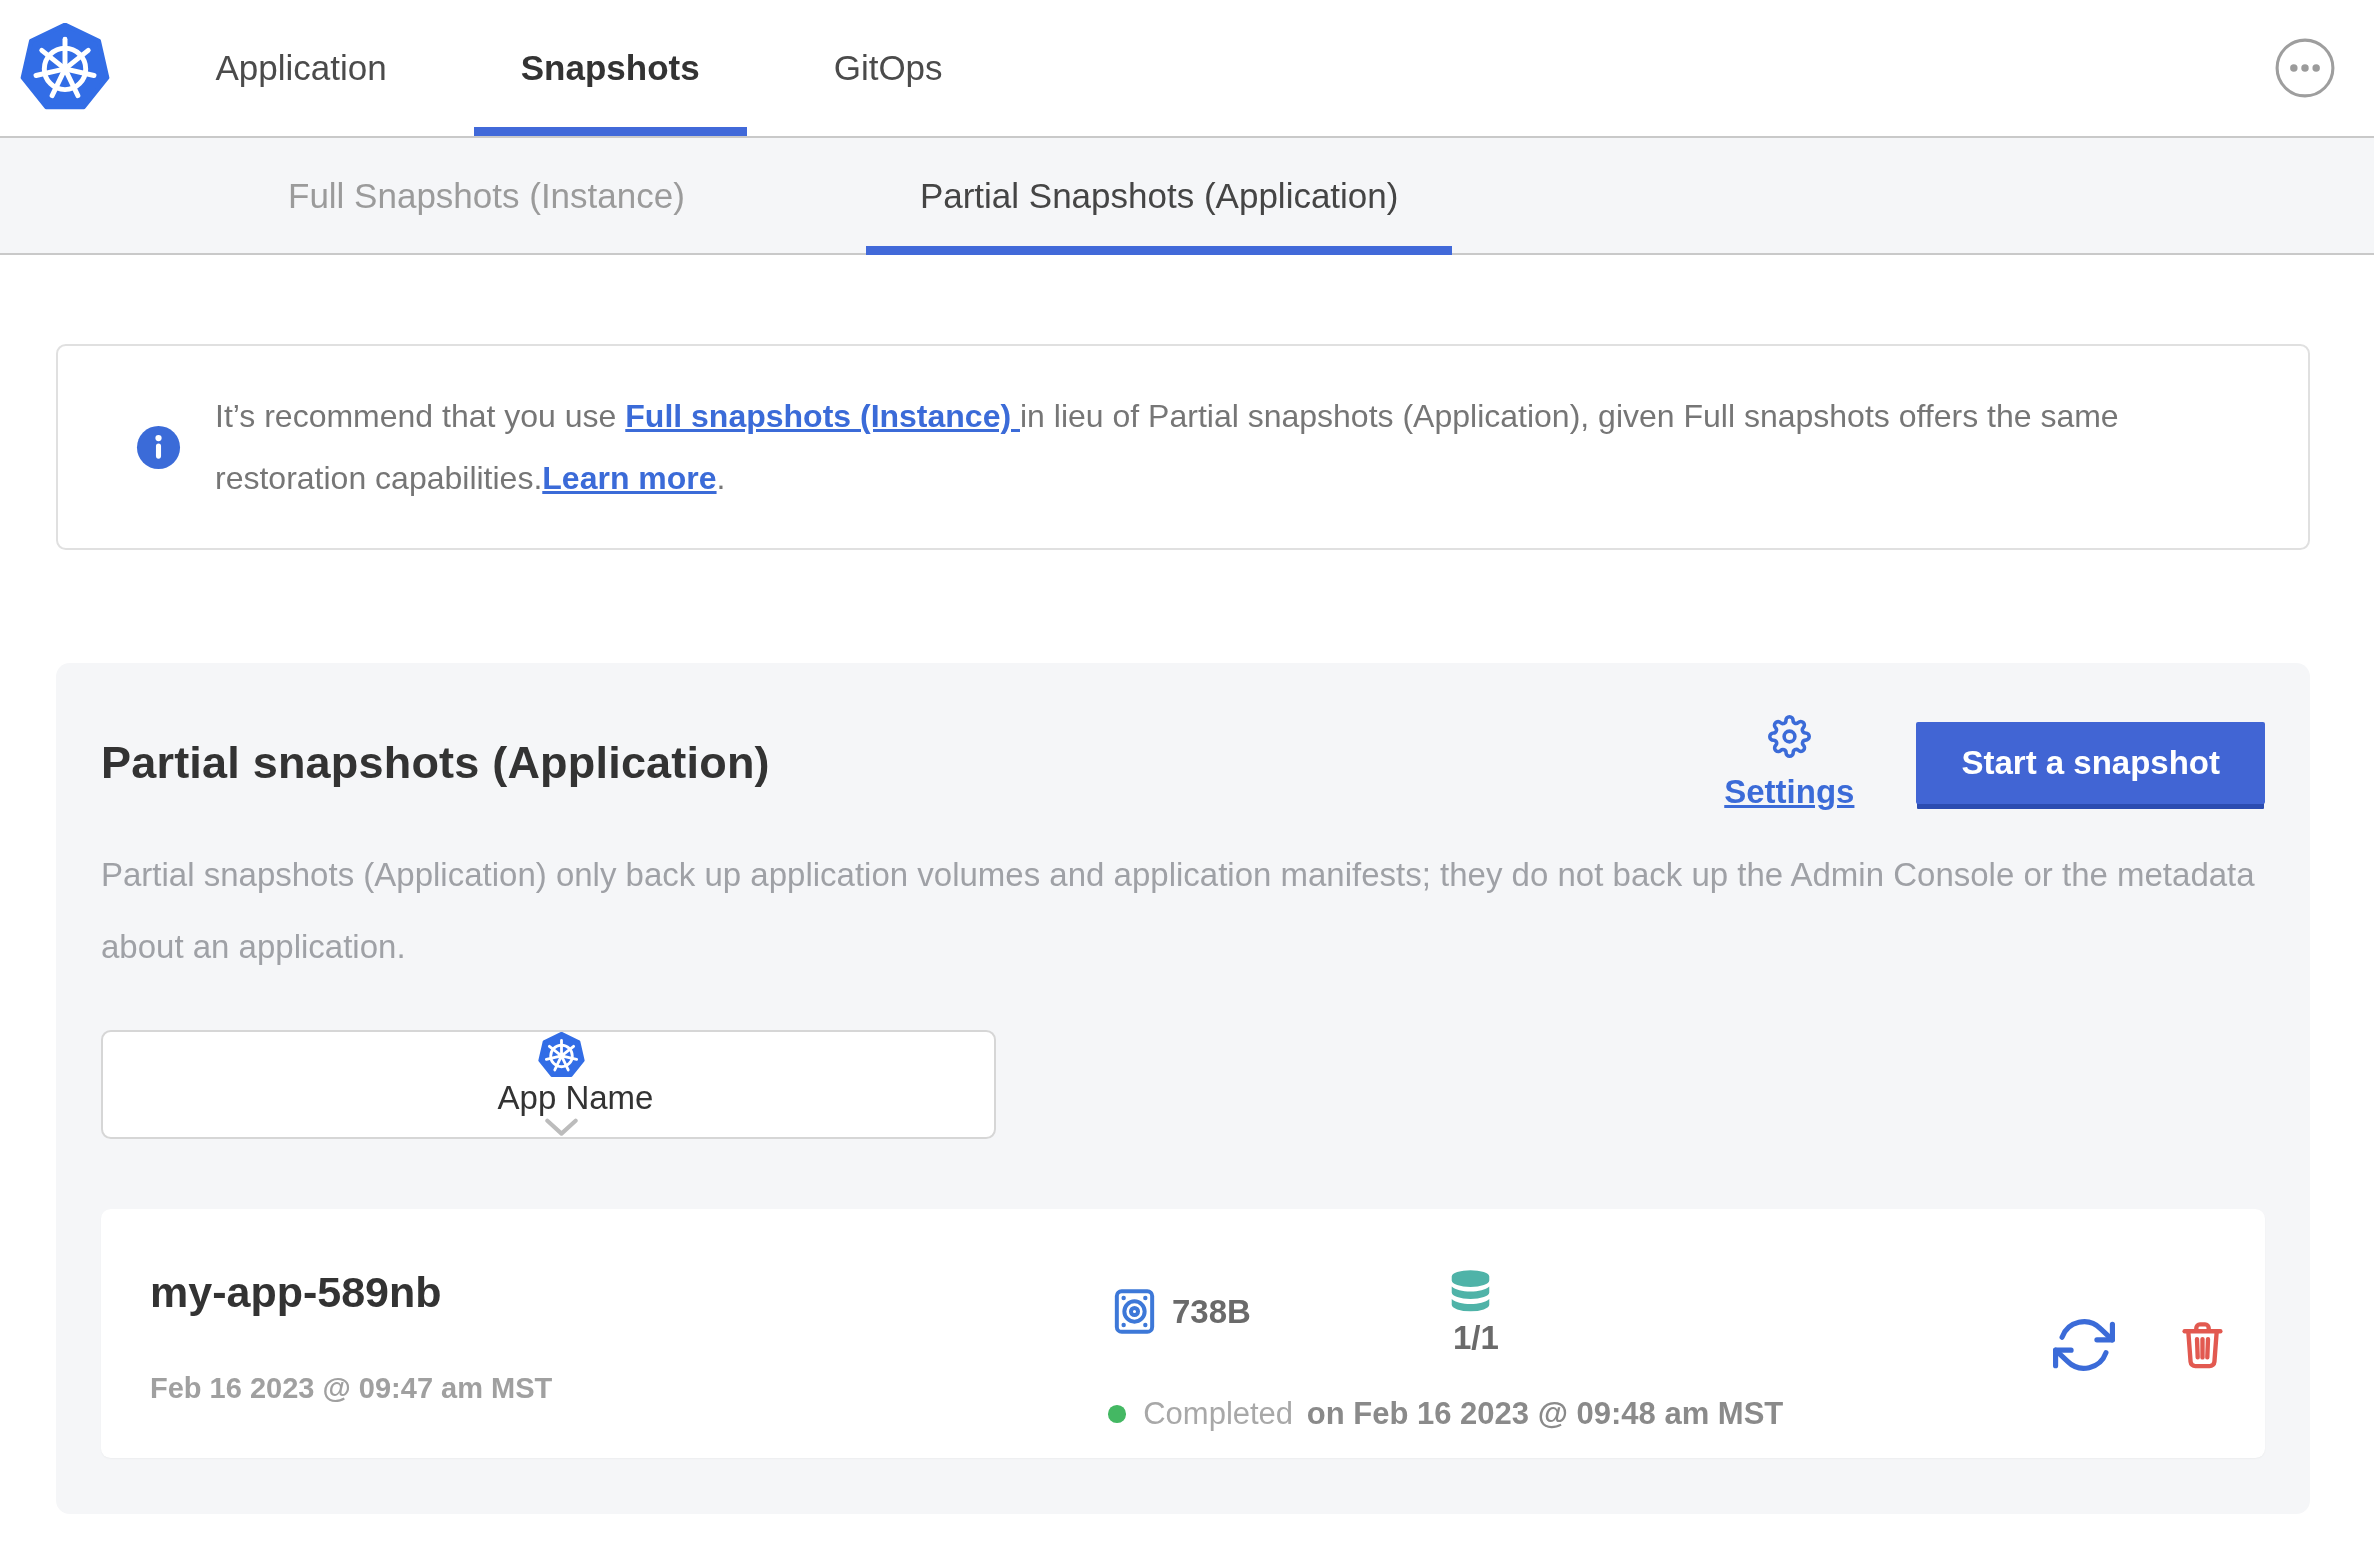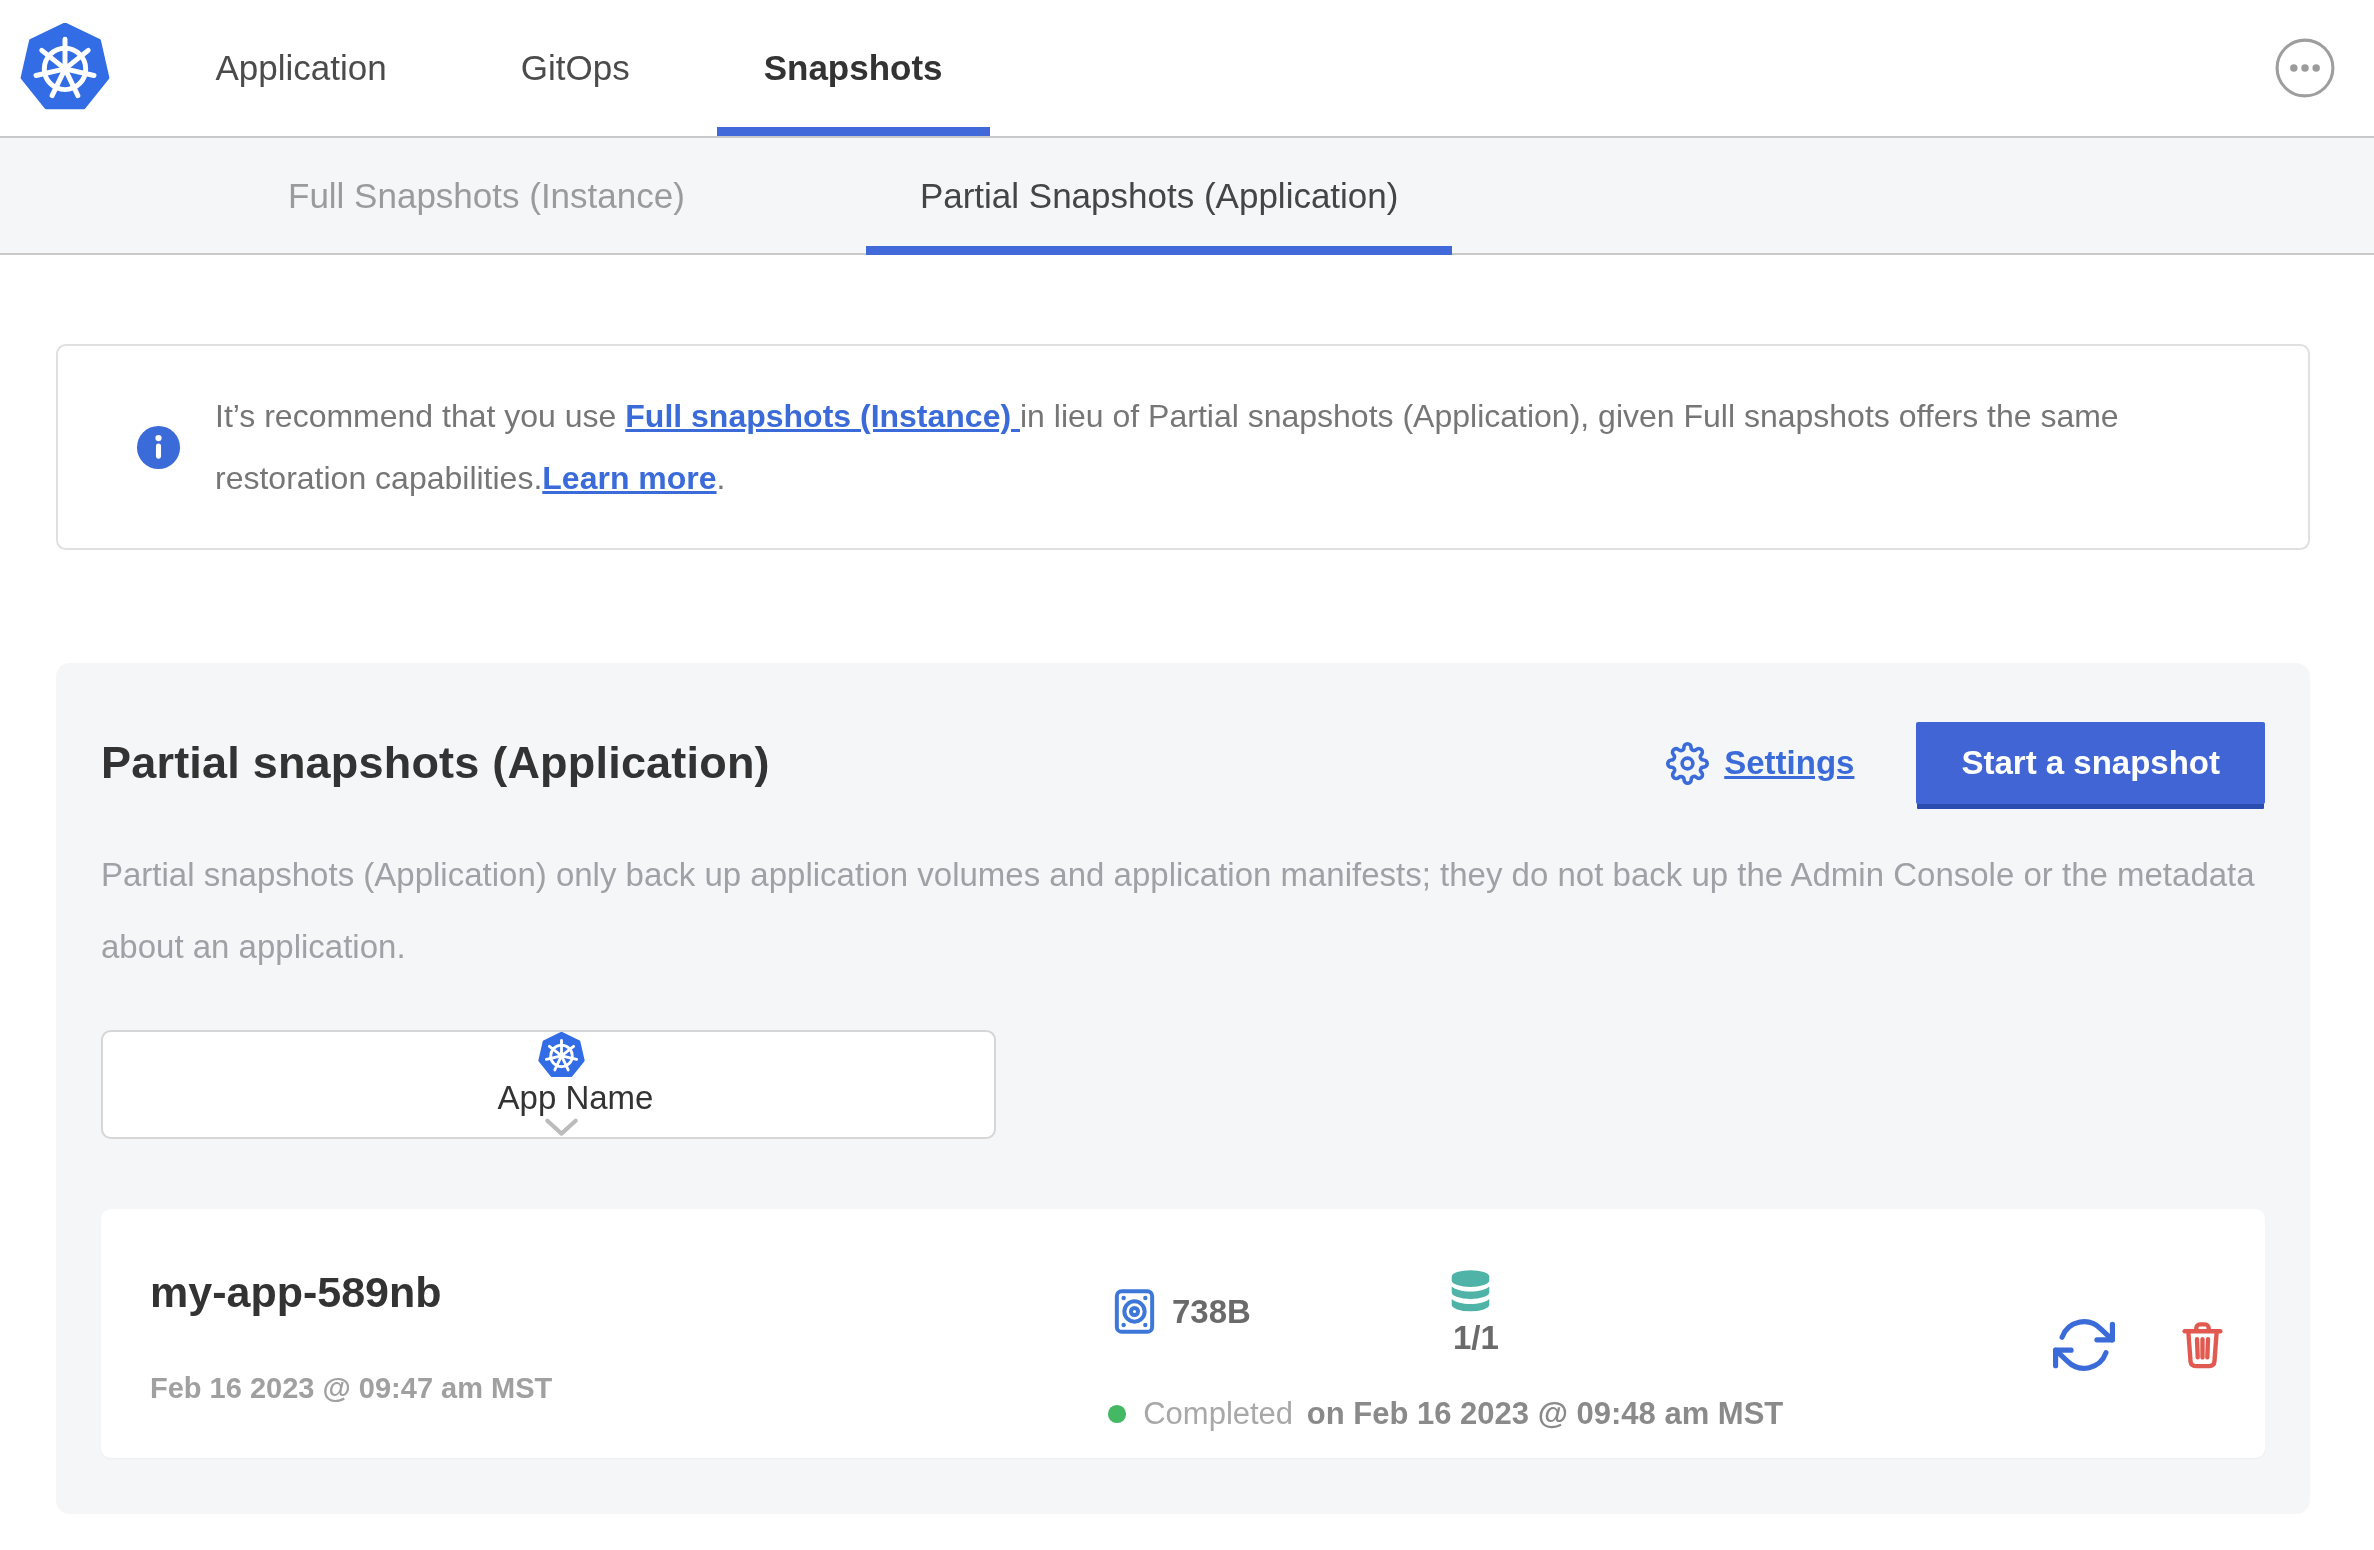--- a/index.html
+++ b/index.html
@@ -32,21 +32,21 @@
   .banner { margin: 89px 65px 0 56px; width: 2254px; border: 2px solid #e0e0e0; border-radius: 9.8px; background: #fff; padding: 39px 59px 39px 77px; display: flex; align-items: flex-start; }
   .banner .info-ic { width: 47px; height: 47px; flex: 0 0 auto; margin-top: 39px; margin-right: 33px; }
   .banner-text { font-size: 32px; line-height: 62px; color: #767676; max-width: 2029px; }
   .banner-text a { color: #3b6bd8; font-weight: 700; text-decoration: underline; cursor: pointer; }
 
   
   .panel { margin: 113px 65px 0 56px; width: 2254px; height: 851px; background: #f5f6f8; border-radius: 13.7px; padding: 59px 45px 0 45px; }
   .panel-head { display: flex; align-items: center; height: 82px; }
   .panel-title { font-size: 45px; font-weight: 700; color: #333; letter-spacing: 0.2px; }
   .head-right { margin-left: auto; display: flex; align-items: center; }
-  .settings-link { display: flex; align-items: center; gap: 15.6px; color: #3b6bd8; font-size: 33px; font-weight: 700; cursor: pointer; }
+  .settings-link { display: flex; align-items: center; gap: 15.6px; color: #3b6bd8; font-size: 33px; font-weight: 700; cursor: pointer; flex-direction: column; }
   .settings-link .label { text-decoration: underline; }
   .settings-link svg { width: 43px; height: 43px; }
   .start-btn { margin-left: 62px; height: 82px; padding: 0 45px; background: #4165d4; color: #fff; font-size: 33px; font-weight: 700; border: none; border-radius: 2px; box-shadow: 0 5.9px 0 -1px #2b4cb1; cursor: pointer; font-family: inherit; }
 
   .panel-desc { margin-top: 35px; font-size: 33px; line-height: 72px; color: #9fa1a6; max-width: 2175px; }
 
   
   .app-select { margin-top: 47px; width: 895px; height: 109px; background: #fff; border: 2px solid #d6d6d6; border-radius: 9.8px; display: flex; align-items: center; padding-left: 25px; cursor: pointer; flex-direction: column; }
   .app-select .k8s-sm { width: 47px; height: 47px; flex: 0 0 auto; }
   .app-select .app-label { margin-left: 29px; font-size: 33px; font-weight: 500; color: #333; }
@@ -88,22 +88,22 @@
       <line x1="50" y1="51" x2="64.3" y2="80.7"></line>
       <line x1="50" y1="51" x2="82.2" y2="58.3"></line>
       <line x1="50" y1="51" x2="75.8" y2="30.4"></line>
     </g>
     <circle cx="50" cy="51" r="23" fill="none" stroke="#ffffff" stroke-width="5.5"></circle>
     <circle cx="50" cy="51" r="6" fill="#ffffff"></circle>
   </svg>
 
   <div class="nav">
     <div class="nav-item">Application</div>
+    <div class="nav-item active">Snapshots</div>
     <div class="nav-item">GitOps</div>
-    <div class="nav-item active">Snapshots</div>
   </div>
 
   <button class="menu-btn">
     <svg viewBox="0 0 100 100">
       <circle cx="50" cy="50" r="45" fill="#ffffff" stroke="#9e9e9e" stroke-width="5"></circle>
       <circle cx="32" cy="50" r="6" fill="#9b9b9b"></circle>
       <circle cx="50" cy="50" r="6" fill="#9b9b9b"></circle>
       <circle cx="68" cy="50" r="6" fill="#9b9b9b"></circle>
     </svg>
   </button>

